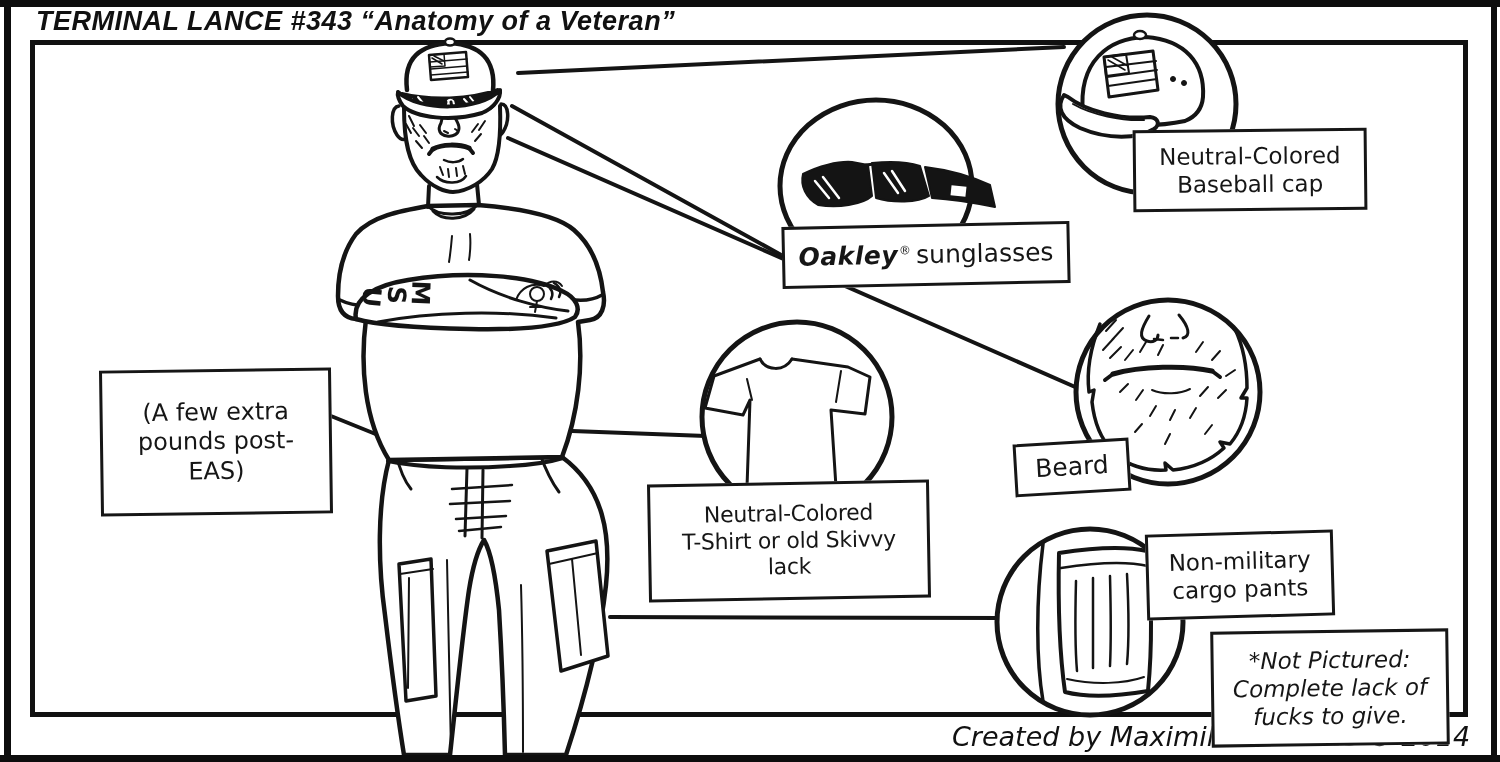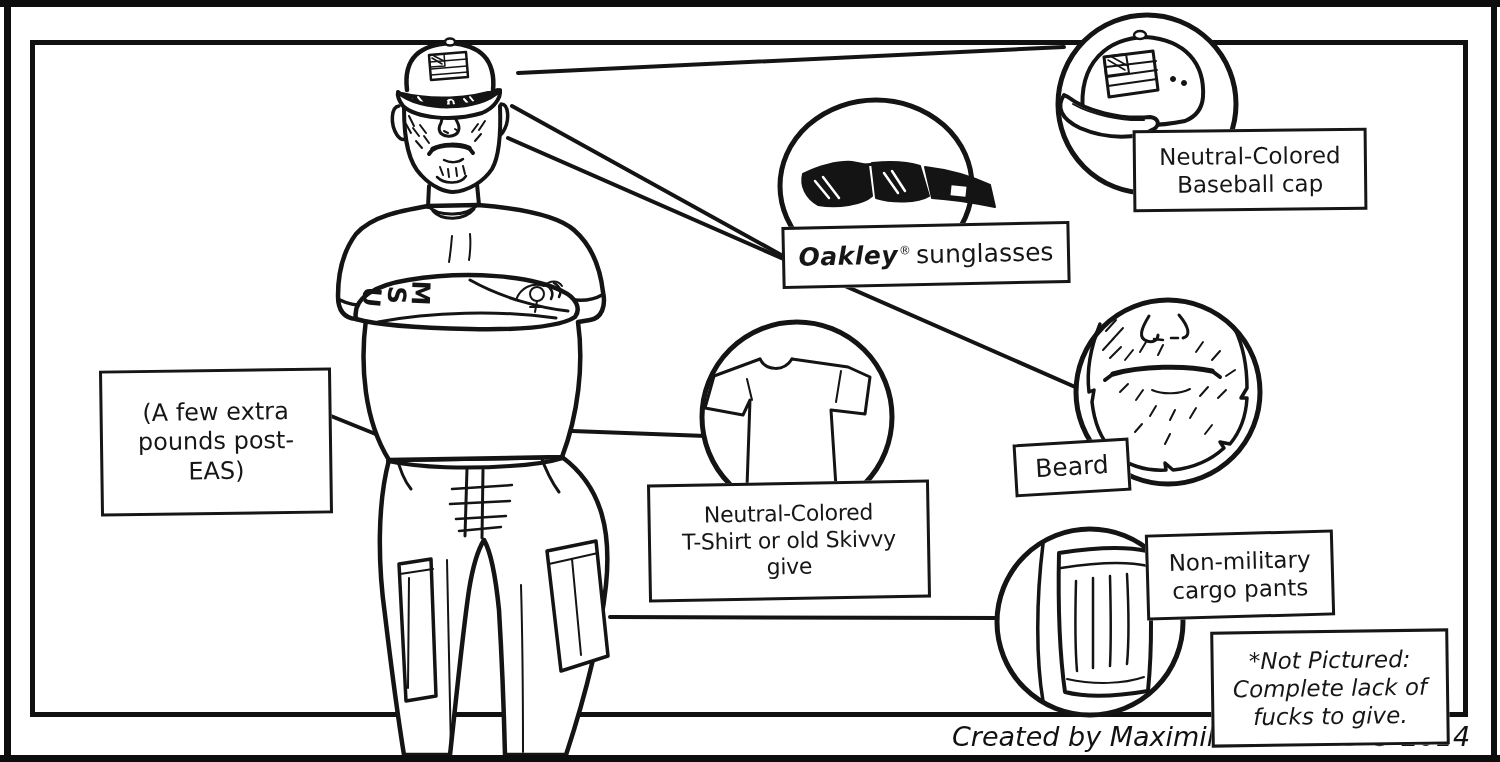--- a/index.html
+++ b/index.html
@@ -46,20 +46,21 @@
   .wht{stroke:#ffffff;fill:none;stroke-linecap:round;}
   .tat{font-family:"DejaVu Sans",sans-serif;font-weight:bold;font-size:25px;fill:#141414;}
 </style>
 </head>
 <body>
 
 <div class="stage">
 
   <div class="panel"></div>
 
+  <div class="title">TERMINAL LANCE #343 “Anatomy of a Veteran”</div>
 
   <svg class="art" width="1500" height="762" viewBox="0 0 1500 762">
 
     <g>
       <path class="ln w4" d="M518,73 L1064,47"></path>
       <path class="ln w4" d="M512,106 L792,261"></path>
       <path class="ln w4" d="M508,138 L1082,390"></path>
       <path class="ln w4" d="M326,414 L378,435"></path>
       <path class="ln w4" d="M572,431 L706,436"></path>
       <path class="ln w4" d="M610,617 L1004,618"></path>
@@ -197,21 +198,21 @@
 
   <div class="lbl lbl-eas">
     <span>(A few extra</span>
     <span>pounds post-</span>
     <span>EAS)</span>
   </div>
 
   <div class="lbl lbl-tshirt">
     <span>Neutral-Colored</span>
     <span>T-Shirt or old Skivvy</span>
-    <span>give</span>
+    <span>lack</span>
   </div>
 
   <div class="lbl lbl-beard">
     <span>Beard</span>
   </div>
 
   <div class="lbl lbl-cargo">
     <span>Non-military</span>
     <span>cargo pants</span>
   </div>

